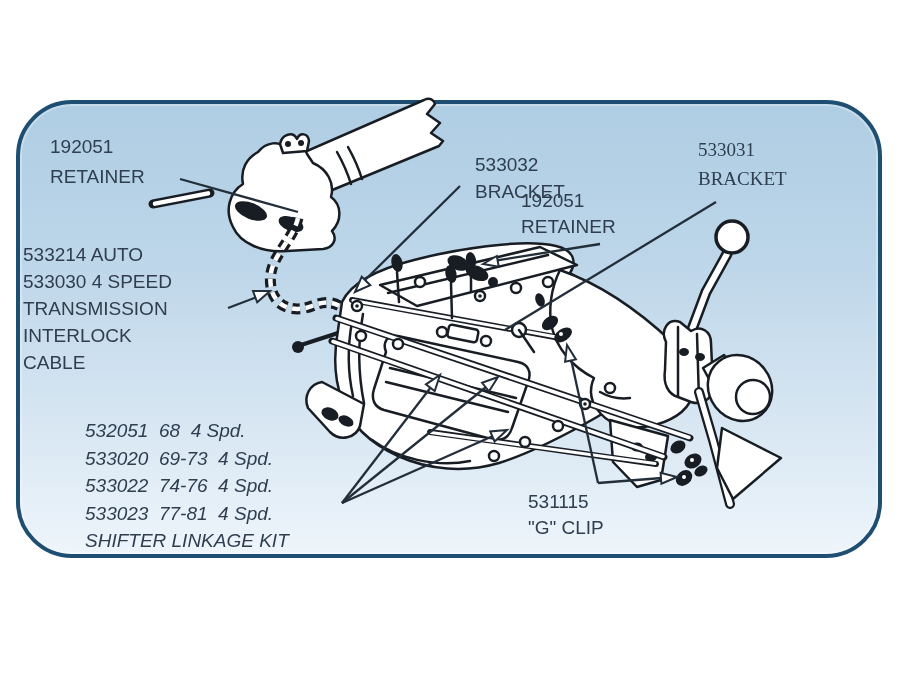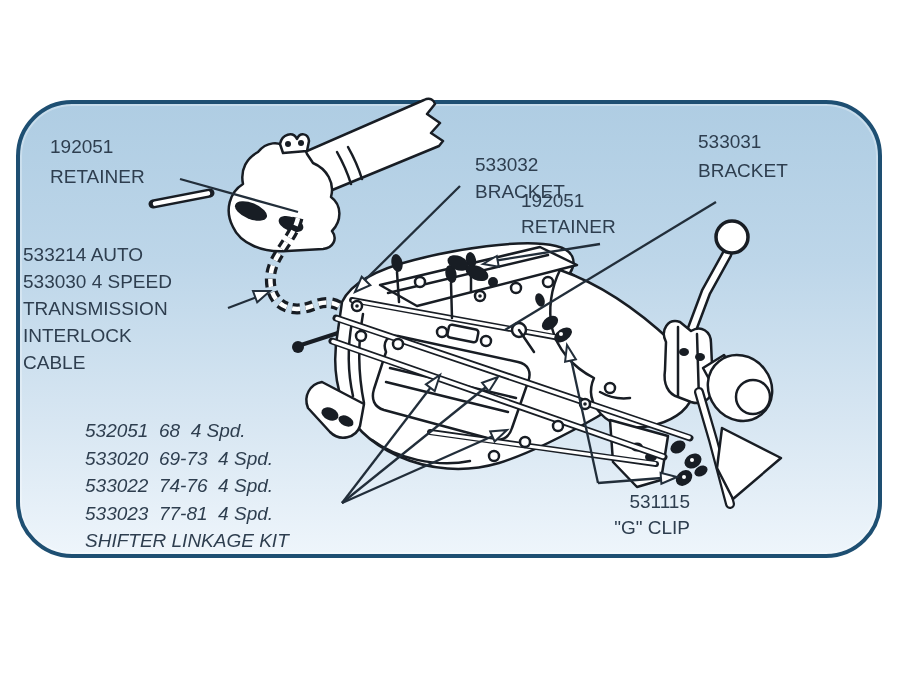--- a/index.html
+++ b/index.html
@@ -13,25 +13,25 @@
     background:linear-gradient(180deg,#afcde3 0%,#bdd6e9 35%,#d7e6f2 70%,#eef5fb 100%);
     box-shadow:inset 0 0 0 2px rgba(255,255,255,0.30);
   }
   svg.art{position:absolute;left:0;top:0;}
   .lbl{
     position:absolute;color:#2e3e4f;font-size:19px;line-height:27px;
     white-space:pre;letter-spacing:0;
   }
   #lbl-retainer-top{left:50px;top:132px;line-height:30px;}
   #lbl-bracket-533032{left:475px;top:132px;line-height:27px;margin-top:19px;}
-  #lbl-bracket-533031{left:698px;top:127px;line-height:29px;}
+  #lbl-bracket-533031{left:698px;top:135px;line-height:29px;font-family:Liberation Serif, serif;}
   #lbl-retainer-mid{left:521px;top:188px;line-height:26px;}
   #lbl-cable{left:23px;top:241px;line-height:27px;}
   #lbl-kit{left:85px;top:417px;line-height:27.5px;font-style:italic;}
-  #lbl-gclip{left:540px;top:489px;width:150px;text-align:right;line-height:26px;}
+  #lbl-gclip{left:528px;top:489px;width:150px;text-align:left;line-height:26px;}
 </style>
 </head>
 <body>
 
 <div class="panel"></div>
 
 <svg class="art" width="900" height="675" viewBox="0 0 900 675">
   <g stroke="#181d24" stroke-width="2.5" fill="none" stroke-linejoin="round" stroke-linecap="round">
 
     <g>

